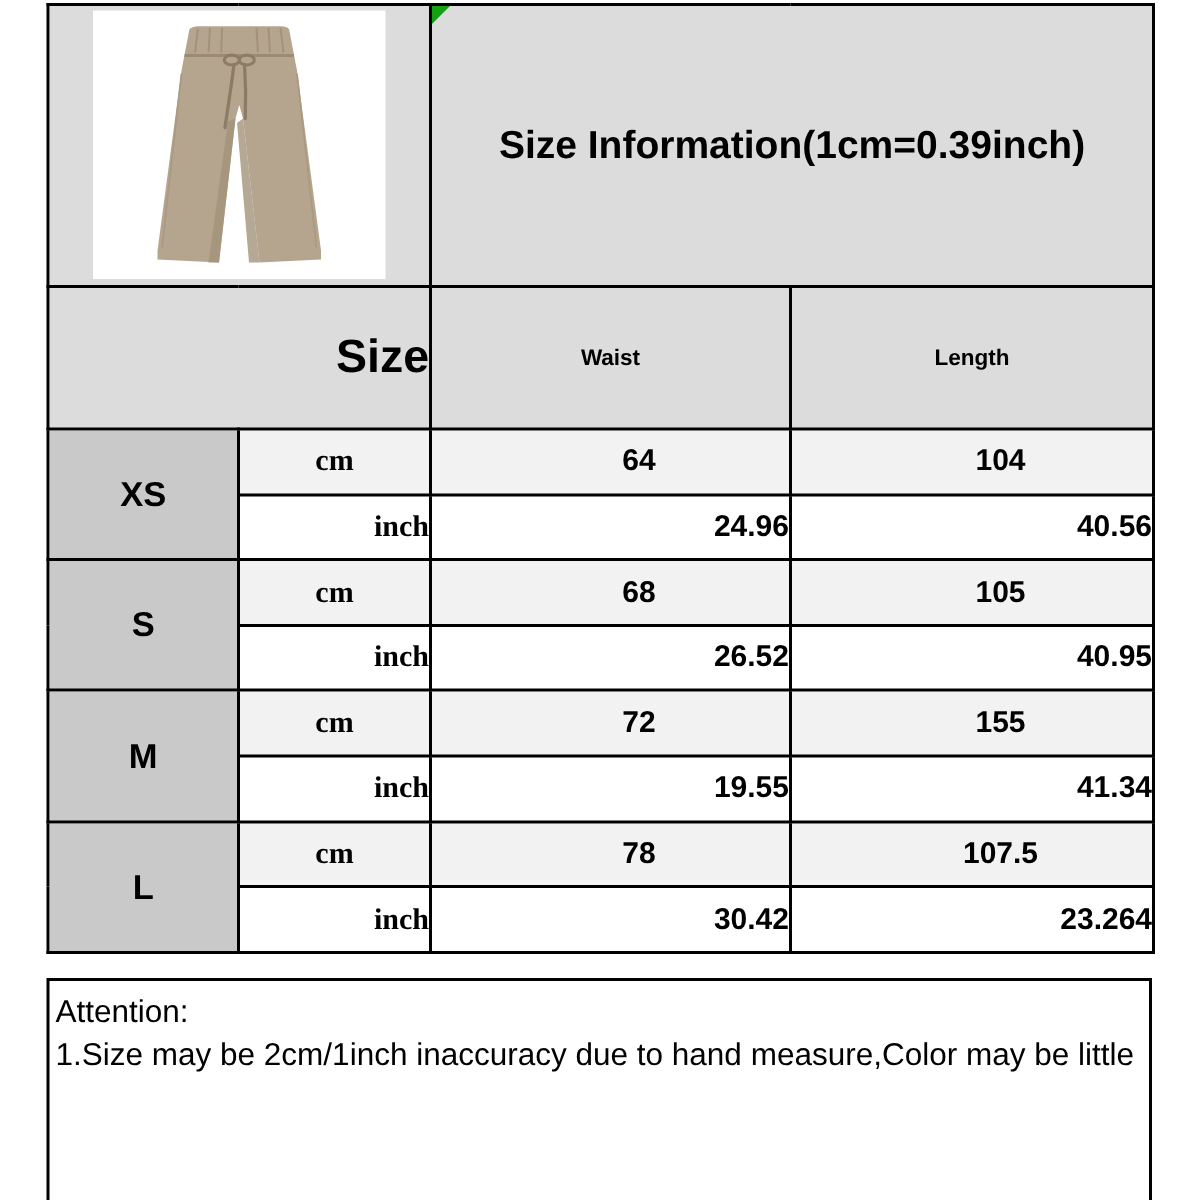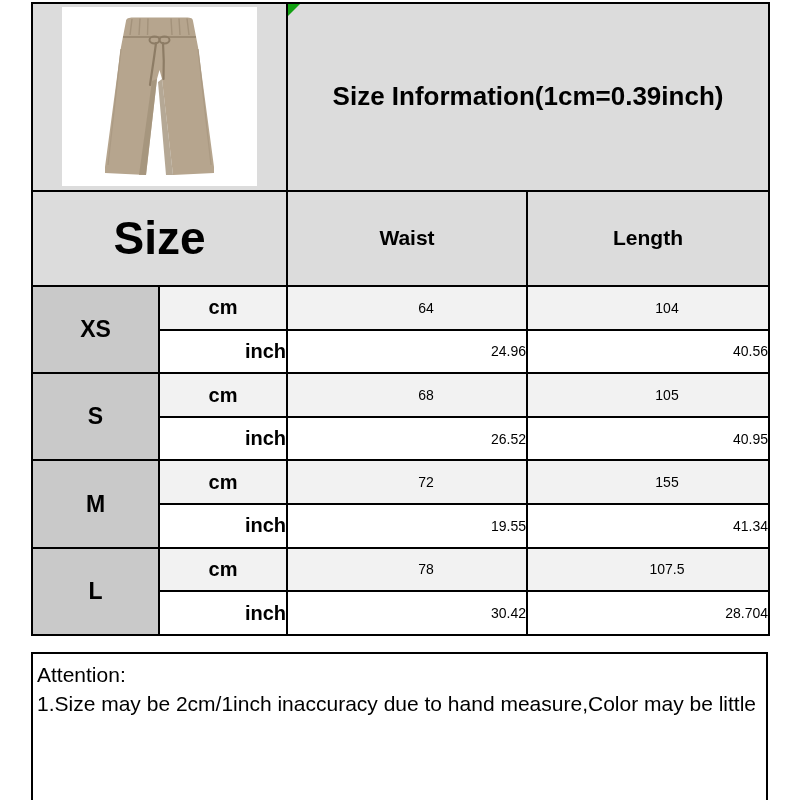--- a/index.html
+++ b/index.html
@@ -19,25 +19,25 @@
 
   td.image-cell { background:#dcdcdc; }
   td.info-cell  { background:#dcdcdc; position:relative; }
   .info-title   { font-size:26px; font-weight:bold; letter-spacing:0px; }
 
   .corner-marker {
     position:absolute; left:0; top:0; width:0; height:0;
     border-top:12px solid #12a112; border-right:12px solid transparent;
   }
 
-  td.size-head  { background:#dcdcdc; font-size:46px; font-weight:bold; }
-  td.col-head   { background:#dcdcdc; font-size:21px; font-weight:bold; }
+  td.size-head  { background:#dcdcdc; font-size:31px; font-weight:bold;text-align:right; }
+  td.col-head   { background:#dcdcdc; font-size:15px; font-weight:bold; }
   td.size-label { background:#c9c9c9; font-size:23px; font-weight:bold; }
-  td.unit       { font-size:20px; font-weight:bold; }
-  td.val        { font-size:14px; font-weight:normal;padding-left:38px; }
+  td.unit       { font-size:20px; font-weight:bold;font-family:Liberation Serif, serif; }
+  td.val        { font-size:20px; font-weight:bold;padding-left:38px; }
   tr.row-cm  td.unit, tr.row-cm  td.val { background:#f2f2f2; }
   tr.row-inch td.unit, tr.row-inch td.val { background:#ffffff;text-align:right; }
 
   .photo {
     width:195px; height:179px; margin:0 auto; background:#ffffff;
     display:flex; align-items:center; justify-content:center;
   }
 
   .attention-box {
     position:absolute; left:31px; top:652px; width:737px; height:159px;
@@ -125,21 +125,21 @@
 
     <tr class="row-data row-cm">
       <td rowspan="2" class="size-label">L</td>
       <td class="unit">cm</td>
       <td class="val">78</td>
       <td class="val">107.5</td>
     </tr>
     <tr class="row-data row-inch">
       <td class="unit">inch</td>
       <td class="val">30.42</td>
-      <td class="val">28.704</td>
+      <td class="val">23.264</td>
     </tr>
   </tbody>
     </table>
 
   <div class="attention-box">
     <div>Attention:</div>
     <div>1.Size may be 2cm/1inch inaccuracy due to hand measure,Color may be little</div>
   </div>
 
 </div>

